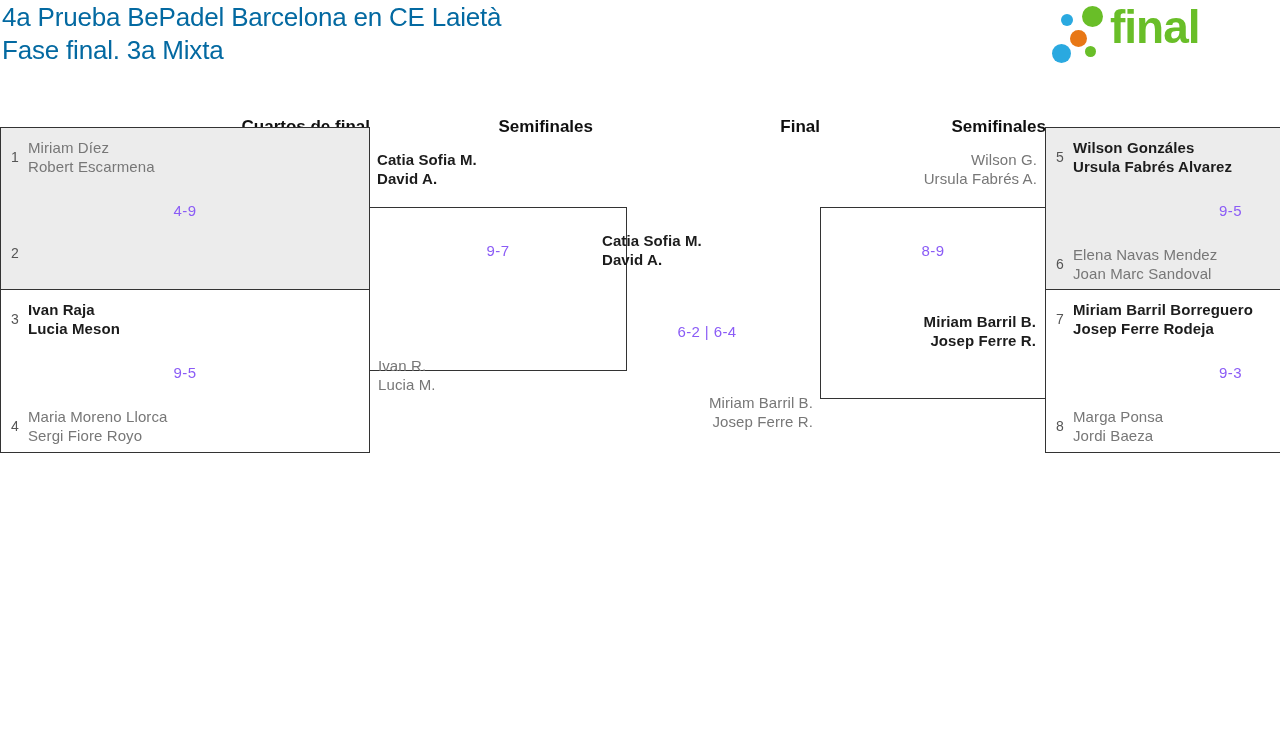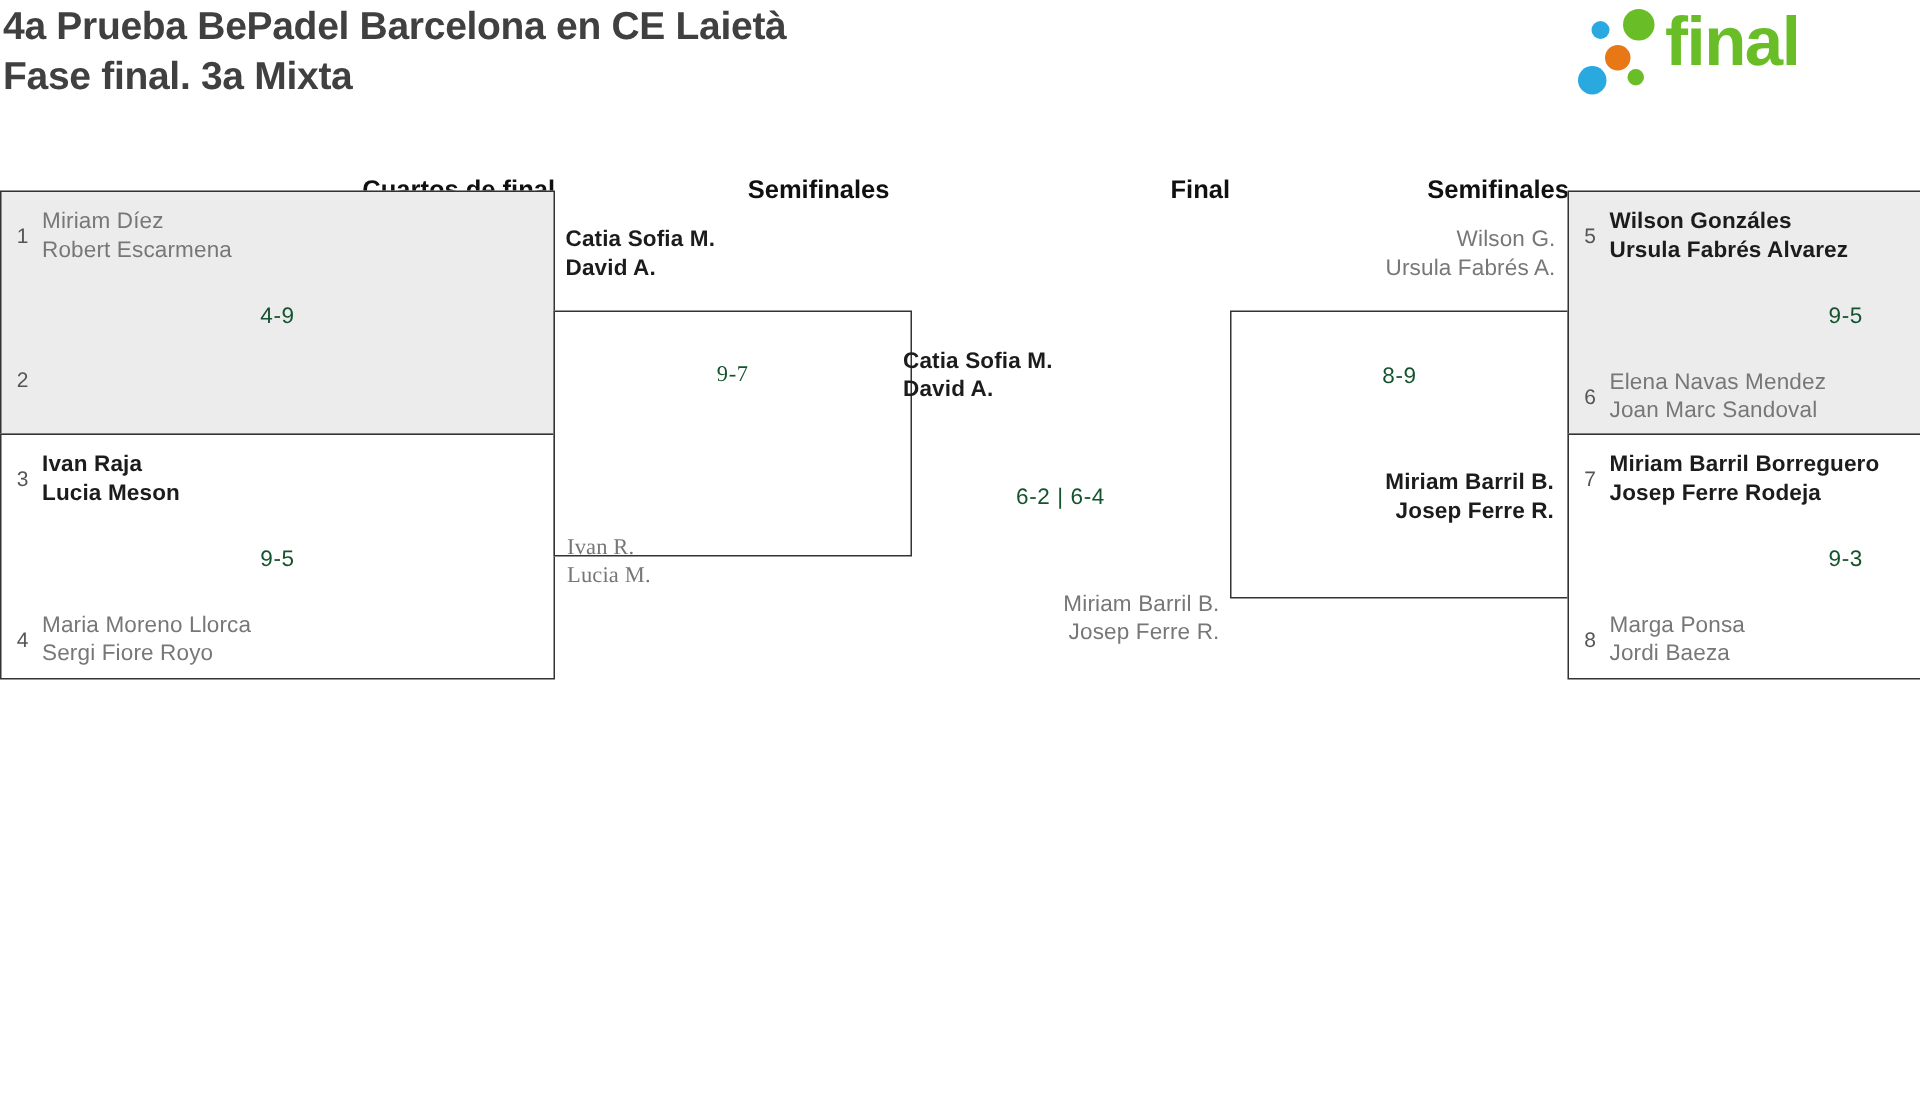--- a/index.html
+++ b/index.html
@@ -1,36 +1,36 @@
 <!DOCTYPE html>
 <html><head>
 <meta charset="utf-8">
 <style>
   html,body{margin:0;padding:0;background:#fff;}
   .stage{
     position:relative;width:1280px;height:730px;background:#ffffff;overflow:hidden;
     font-family:"Liberation Sans","DejaVu Sans",sans-serif;color:#1e1e1e;
   }
   .title{
-    position:absolute;left:2px;top:1px;font-size:26px;font-weight:700;
-    line-height:33px;color:#404040;letter-spacing:-0.2px;
+    position:absolute;left:2px;top:1px;font-size:26px;font-weight:400;
+    line-height:33px;color:#0369a1;letter-spacing:-0.2px;
   }
   .colhdr{
     position:absolute;top:97px;font-size:17px;font-weight:700;
     text-align:right;color:#101010;white-space:nowrap;margin-top:20px;
   }
   .box{position:absolute;border:1px solid #333;background:#fff;box-sizing:border-box;}
   .pair{position:absolute;display:flex;align-items:center;gap:6px;white-space:nowrap;}
   .pair .seed{font-size:14px;color:#555;width:14px;text-align:center;flex:none;}
   .names{font-size:15px;line-height:19px;color:#777777;letter-spacing:0.1px;}
   .names.winner{font-weight:700;color:#1c1c1c;}
   .right-align{text-align:right;}
   .pair.anchor-right{flex-direction:row;}
   .score{
-    position:absolute;font-size:15px;color:#14532d;text-align:center;
+    position:absolute;font-size:15px;color:#8b5cf6;text-align:center;
     letter-spacing:0.4px;line-height:19px;
   }
   .logo{position:absolute;left:1045px;top:0;width:235px;height:75px;display:block;text-decoration:none;}
   .dot{position:absolute;border-radius:50%;}
   .logo-word{
     position:absolute;left:1110px;top:4px;font-size:46px;font-weight:700;
     letter-spacing:-1px;line-height:1;
   }
 </style>
 </head>
@@ -90,21 +90,21 @@
     </div>
   </div>
 
   <div class="pair" style="left:377px;top:150px;">
     <div class="names winner">
       <div>Catia Sofia M.</div>
       <div>David A.</div>
     </div>
   </div>
 
-  <div class="box" style="left:369px;top:207px;width:239px;height:164px;font-family:Liberation Serif, serif;">
+  <div class="box" style="left:369px;top:207px;width:258px;height:164px;">
     <div class="score" style="left:0;top:33px;width:100%;">9-7</div>
     <div class="pair" style="left:8px;top:104px;margin-top:44px;">
       <div class="names">
         <div>Ivan R.</div>
         <div>Lucia M.</div>
       </div>
     </div>
   </div>
 
   <div class="pair" style="left:602px;top:231px;">

